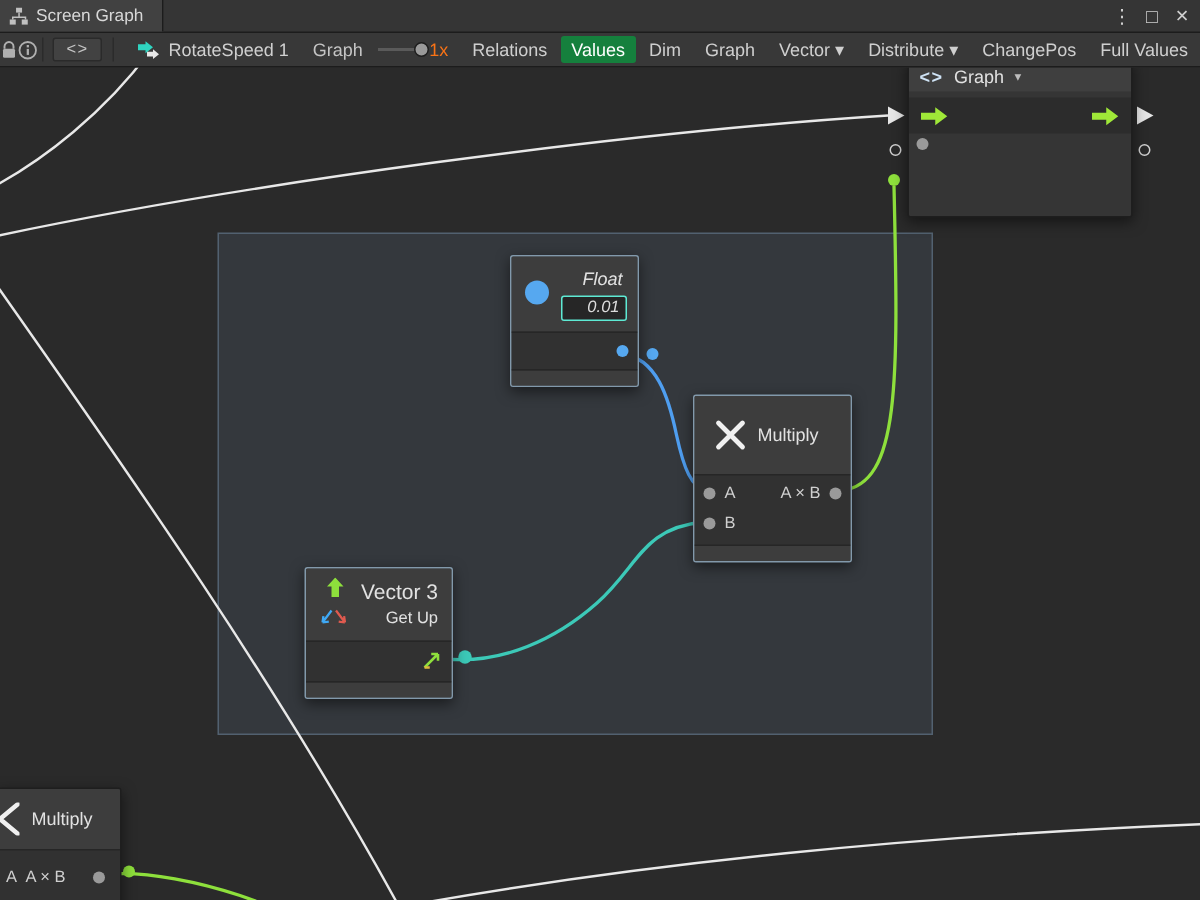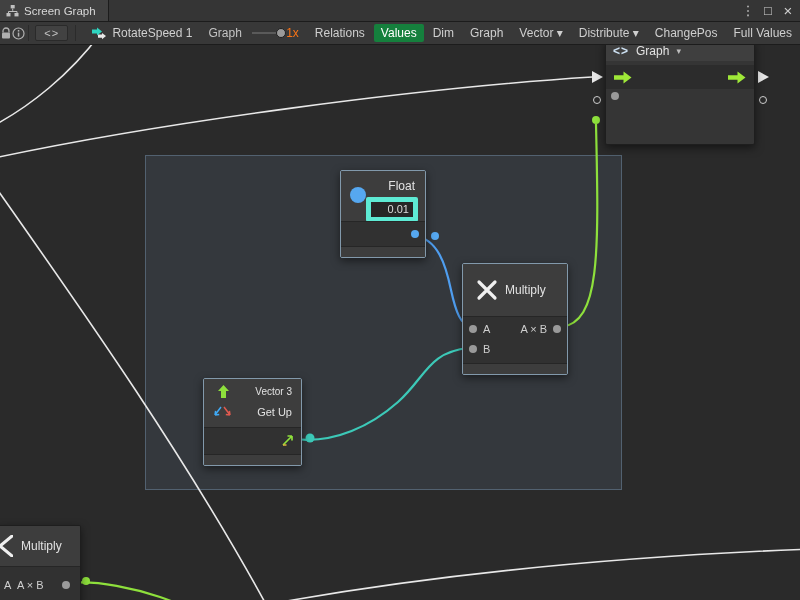--- a/index.html
+++ b/index.html
@@ -52,21 +52,21 @@
   .node-title{font-size:12px;color:#e2e2e2;}
   .port-dot{display:inline-block;width:8px;height:8px;border-radius:50%;background:var(--port-gray);}
   .port-dot.blue{background:var(--port-blue);}
   .port-dot.orange{background:var(--port-orange);}
   .plabel{font-size:11px;color:#cfcfcf;}
   
   #node-float .icon-circle{position:absolute;left:9px;top:16px;width:16px;height:16px;border-radius:50%;
                            background:var(--port-blue);}
   #node-float .f-title{position:absolute;right:10px;top:8px;}
   #node-float .value-box{position:absolute;right:7px;top:26px;width:38px;height:15px;background:#262626;
-                         border:5px solid #5eead4;border-radius:2px;font-size:11px;color:#dcdcdc;
+                         border:1px solid #5eead4;border-radius:2px;font-size:11px;color:#dcdcdc;
                          text-align:right;line-height:15px;padding-right:4px;box-sizing:content-box;}
   
   .mult-row{display:flex;align-items:center;height:20px;padding:0 6px;gap:6px;}
   .mult-row .spacer{flex:1;}
   
   .gpanel-head{background:#3f3f3f;display:flex;align-items:center;height:20px;padding:0 7px;gap:7px;}
   .gpanel-flow{background:#2c2c2c;position:relative;height:24px;margin-top:4px;}
   .code-ic{font-size:12px;font-weight:bold;color:#cfe3f5;letter-spacing:1px;}
   .caret{font-size:9px;color:#bdbdbd;}
   .gdrop{position:absolute;left:18px;top:0;width:98px;height:18px;background:#4f4f4f;
@@ -125,21 +125,21 @@
       <svg width="18" height="13" viewBox="0 0 18 13" style="position:absolute;left:122px;top:6px;">
         <path d="M0 4.2 h9.5 V0.5 L17.5 6.5 9.5 12.5 V8.8 H0 z" style="fill:var(--flow-green)"></path>
       </svg>
     </div>
     <div style="position:relative;height:20px;">
       <span class="port-dot" style="position:absolute;left:5px;top:3px;"></span>
     </div>
   </div>
 
   <div class="node selected" id="node-float" style="left:340px;top:170px;width:86px;height:88px;">
-    <div class="node-head" style="height:50px;">
+    <div class="node-head" style="height:50px;font-style:italic;">
       <span class="icon-circle"></span>
       <div class="node-title f-title">Float</div>
       <div class="value-box">0.01</div>
     </div>
     <div class="node-ports" style="height:24px;">
       <span class="port-dot blue" style="position:absolute;right:6px;top:8px;"></span>
     </div>
     <div class="node-foot" style="height:12px;"></div>
   </div>
 
@@ -164,21 +164,21 @@
       </div>
     </div>
     <div class="node-foot" style="height:12px;"></div>
   </div>
 
   <div class="node selected" id="node-getup" style="left:203px;top:378px;width:99px;height:88px;">
     <div class="node-head" style="height:48px;">
       <svg width="13" height="14" style="position:absolute;left:13px;top:6px;">
         <path d="M6.5 0 L12 6 H9 V13 H4 V6 H1 z" style="fill:var(--wire-green)"></path>
       </svg>
-      <span class="node-title" style="position:absolute;right:9px;top:7px;font-size:10px;">Vector 3</span>
+      <span class="node-title" style="position:absolute;right:9px;top:7px;font-size:14px;">Vector 3</span>
       <svg width="20" height="12" style="position:absolute;left:9px;top:27px;">
         <path d="M8 1 L2 9 M2 9 l0.6 -4.2 M2 9 l4.2 -0.6" stroke="#3fa9f5" stroke-width="1.5" fill="none"></path>
         <path d="M11 1 L17 9 M17 9 l-0.6 -4.2 M17 9 l-4.2 -0.6" stroke="#e05a4f" stroke-width="1.5" fill="none"></path>
       </svg>
       <span class="node-title" style="position:absolute;right:9px;top:27px;font-size:11px;">Get Up</span>
     </div>
     <div class="node-ports" style="height:26px;">
       <svg width="14" height="13" style="position:absolute;right:6px;top:6px;">
         <path d="M2 11 L11 2 M11 2 h-4.5 M11 2 v4.5" stroke="#8ee03c" stroke-width="1.7" fill="none"></path>
         <path d="M2 11 l3.5 0" stroke="#e0b93c" stroke-width="1.6" fill="none"></path>

